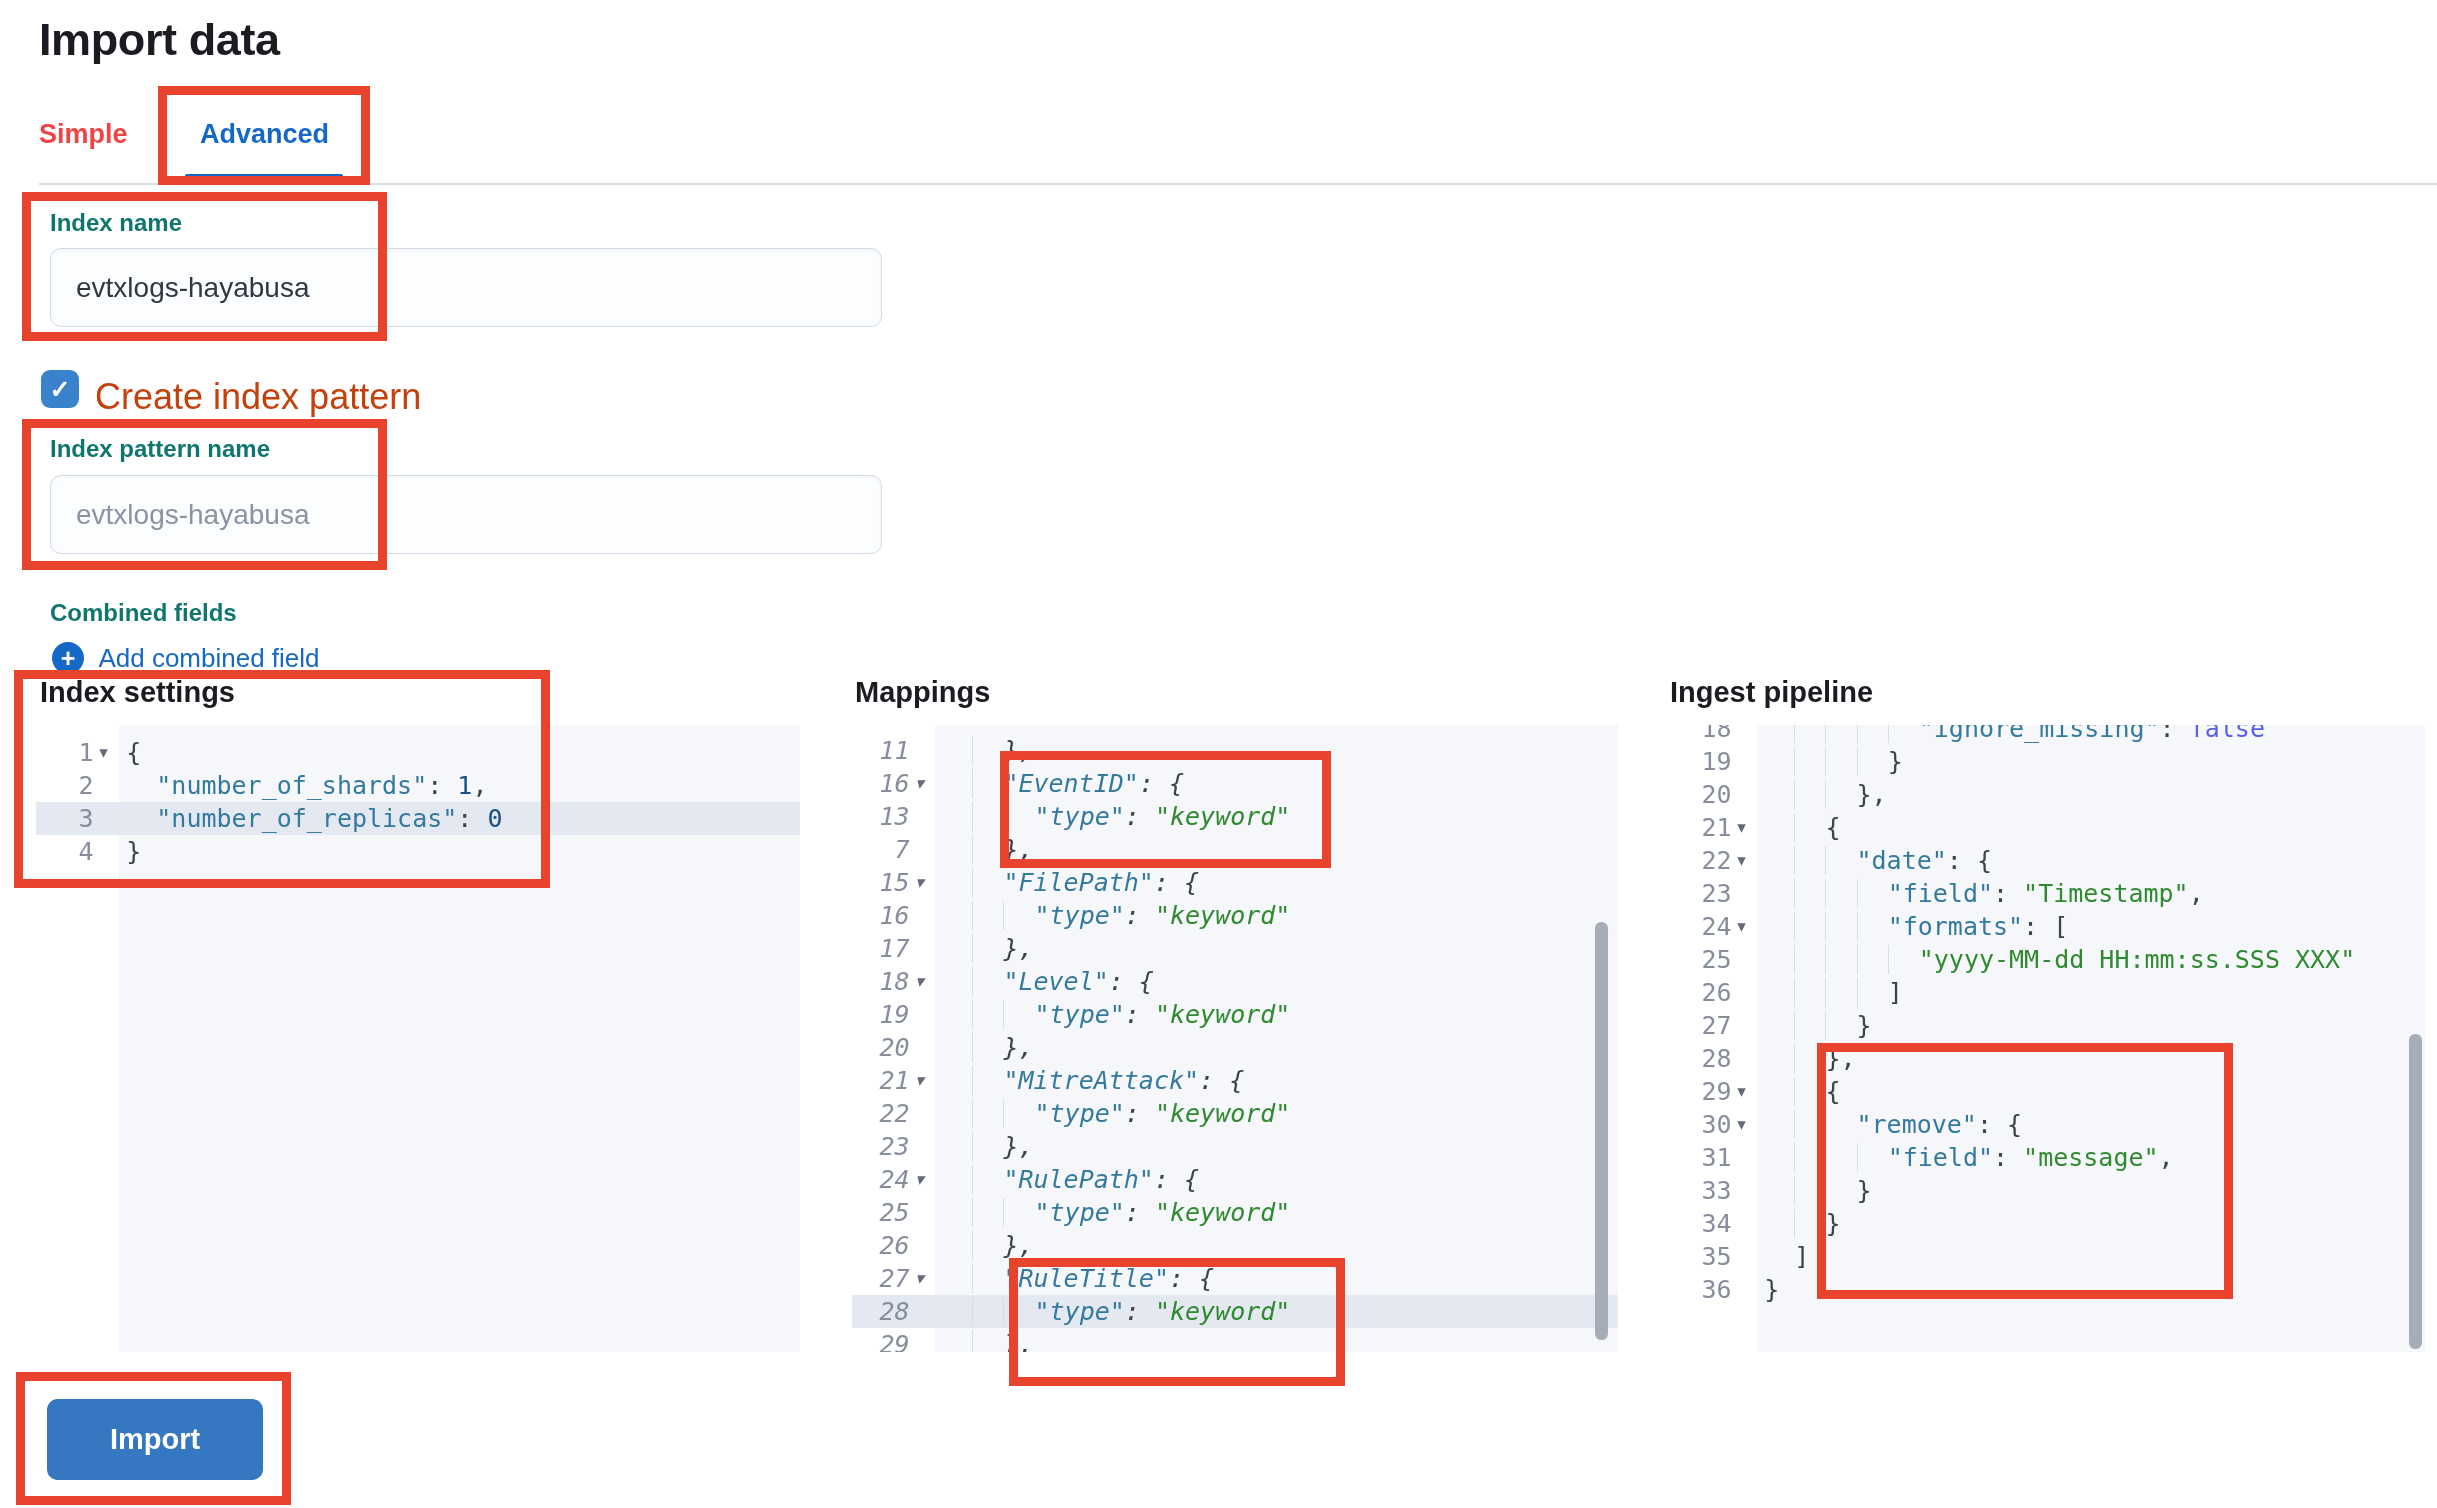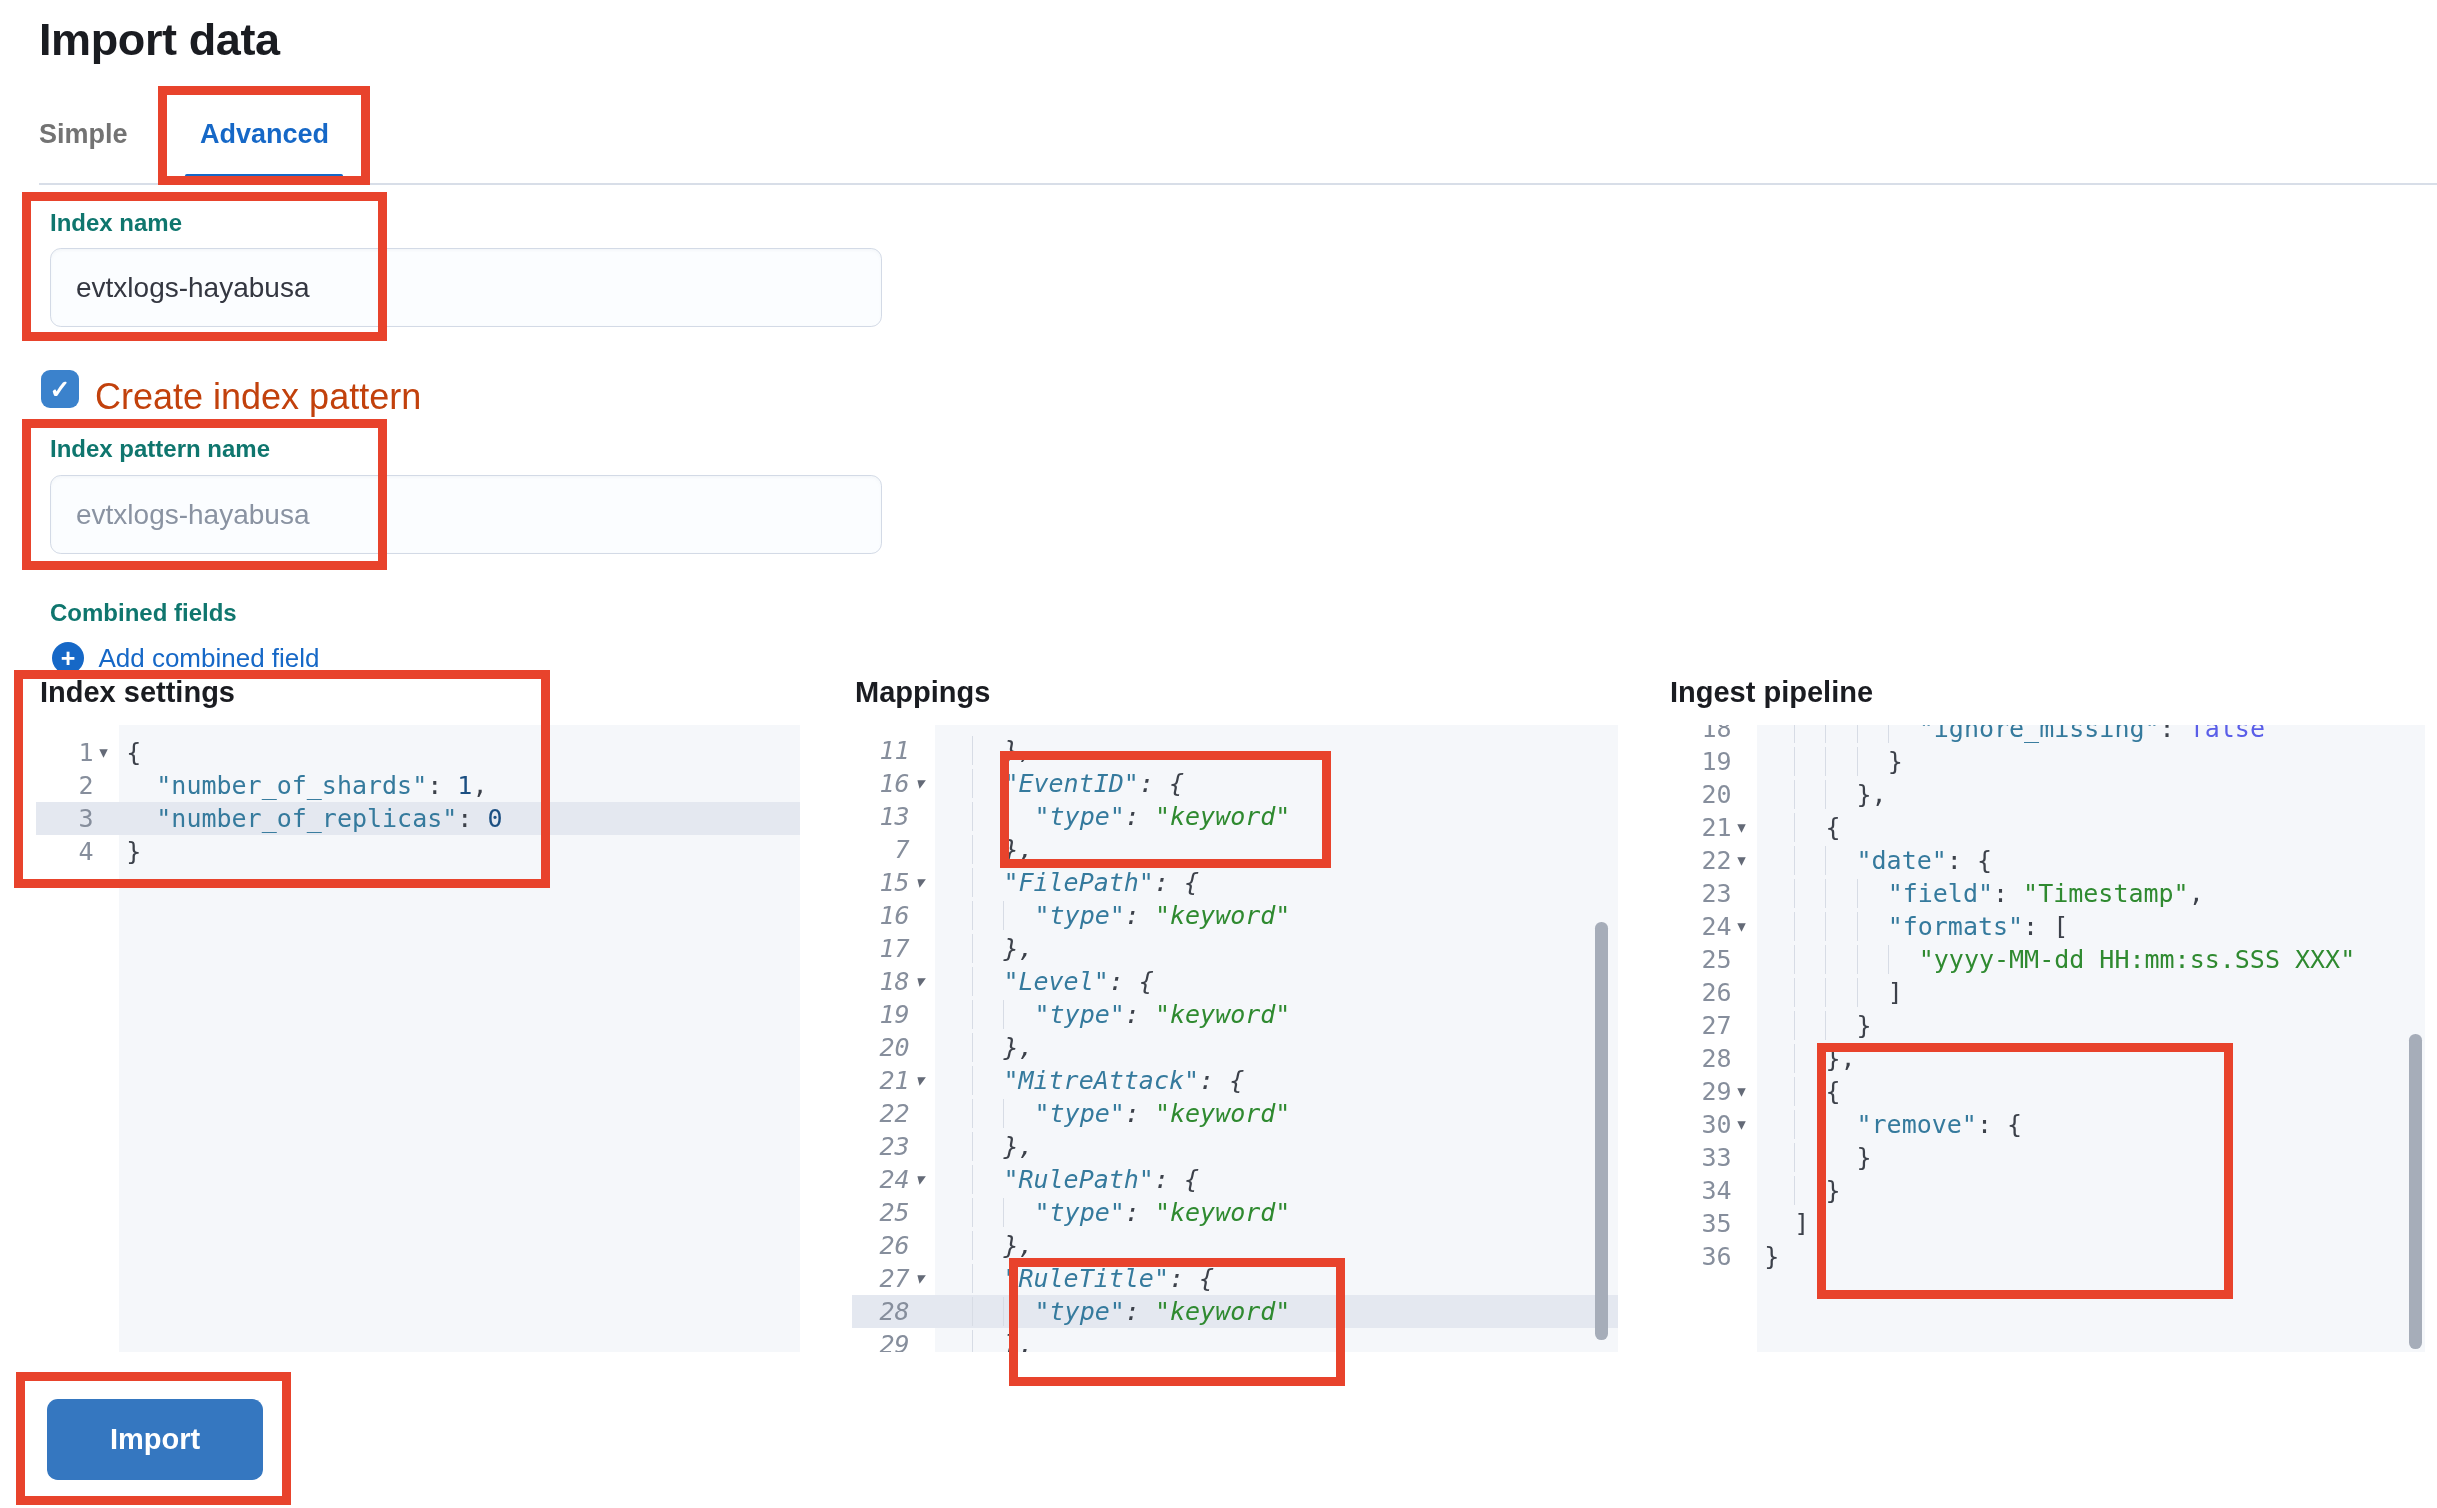--- a/index.html
+++ b/index.html
@@ -9,21 +9,21 @@
   }
   *{margin:0;padding:0;box-sizing:border-box;}
   html,body{background:#fff;}
   body{width:2438px;height:1508px;position:relative;overflow:hidden;
        font-family:"Liberation Sans",sans-serif;color:#343741;}
 
   .abs{position:absolute;}
   .page-title{left:39px;top:14.4px;font-size:45px;font-weight:700;color:#1a1c21;letter-spacing:-0.4px;}
 
   .tab{font-size:27px;font-weight:700;cursor:pointer;}
-  .tab-simple{left:39px;top:119px;color:#737373;}
+  .tab-simple{left:39px;top:119px;color:#ef4444;}
   .tab-advanced{left:200px;top:119px;color:var(--accent-blue);}
   .tab-underline{left:185px;top:174px;width:158px;height:6.3px;background:var(--accent-blue);border-radius:1.8px;}
   .tabs-divider{left:39px;top:183px;width:2399px;height:1.8px;background:#d8dee8;}
 
   .field-label{font-size:24px;font-weight:700;color:#0f766e;}
   .text-input{position:absolute;left:50px;width:832px;height:79px;background:#fbfdff;
       border:1.8px solid #d3dae6;border-radius:10.8px;font-size:28px;color:#343741;
       padding:0 25px;font-family:"Liberation Sans",sans-serif;outline:none;
       box-shadow:0 1.8px 2.7px rgba(150,160,180,.08) inset;}
   .text-input::placeholder{color:#8a93a2;opacity:1;}
@@ -139,20 +139,21 @@
       <div class="line"><span class="gut"><span>21</span><span class="fold">▾</span></span><span class="code">  <span class="ind">  </span>{</span></div>
       <div class="line"><span class="gut"><span>22</span><span class="fold">▾</span></span><span class="code">  <span class="ind">  </span><span class="ind">  </span><span class="k">"date"</span>: {</span></div>
       <div class="line"><span class="gut"><span>23</span><span class="fold"></span></span><span class="code">  <span class="ind">  </span><span class="ind">  </span><span class="ind">  </span><span class="k">"field"</span>: <span class="s">"Timestamp"</span>,</span></div>
       <div class="line"><span class="gut"><span>24</span><span class="fold">▾</span></span><span class="code">  <span class="ind">  </span><span class="ind">  </span><span class="ind">  </span><span class="k">"formats"</span>: [</span></div>
       <div class="line"><span class="gut"><span>25</span><span class="fold"></span></span><span class="code">  <span class="ind">  </span><span class="ind">  </span><span class="ind">  </span><span class="ind">  </span><span class="s">"yyyy-MM-dd HH:mm:ss.SSS XXX"</span></span></div>
       <div class="line"><span class="gut"><span>26</span><span class="fold"></span></span><span class="code">  <span class="ind">  </span><span class="ind">  </span><span class="ind">  </span>]</span></div>
       <div class="line"><span class="gut"><span>27</span><span class="fold"></span></span><span class="code">  <span class="ind">  </span><span class="ind">  </span>}</span></div>
       <div class="line"><span class="gut"><span>28</span><span class="fold"></span></span><span class="code">  <span class="ind">  </span>},</span></div>
       <div class="line"><span class="gut"><span>29</span><span class="fold">▾</span></span><span class="code">  <span class="ind">  </span>{</span></div>
       <div class="line"><span class="gut"><span>30</span><span class="fold">▾</span></span><span class="code">  <span class="ind">  </span><span class="ind">  </span><span class="k">"remove"</span>: {</span></div>
+      <div class="line"><span class="gut"><span>31</span><span class="fold"></span></span><span class="code">  <span class="ind">  </span><span class="ind">  </span><span class="ind">  </span><span class="k">"field"</span>: <span class="s">"message"</span>,</span></div>
       <div class="line"><span class="gut"><span>33</span><span class="fold"></span></span><span class="code">  <span class="ind">  </span><span class="ind">  </span>}</span></div>
       <div class="line"><span class="gut"><span>34</span><span class="fold"></span></span><span class="code">  <span class="ind">  </span>}</span></div>
       <div class="line"><span class="gut"><span>35</span><span class="fold"></span></span><span class="code">  ]</span></div>
       <div class="line"><span class="gut"><span>36</span><span class="fold"></span></span><span class="code">}</span></div>
     </div>
   <div class="thumb" style="left:735px;top:309px;height:315px;"></div>
 </div>
 
 <button class="abs import-btn">Import</button>
 

